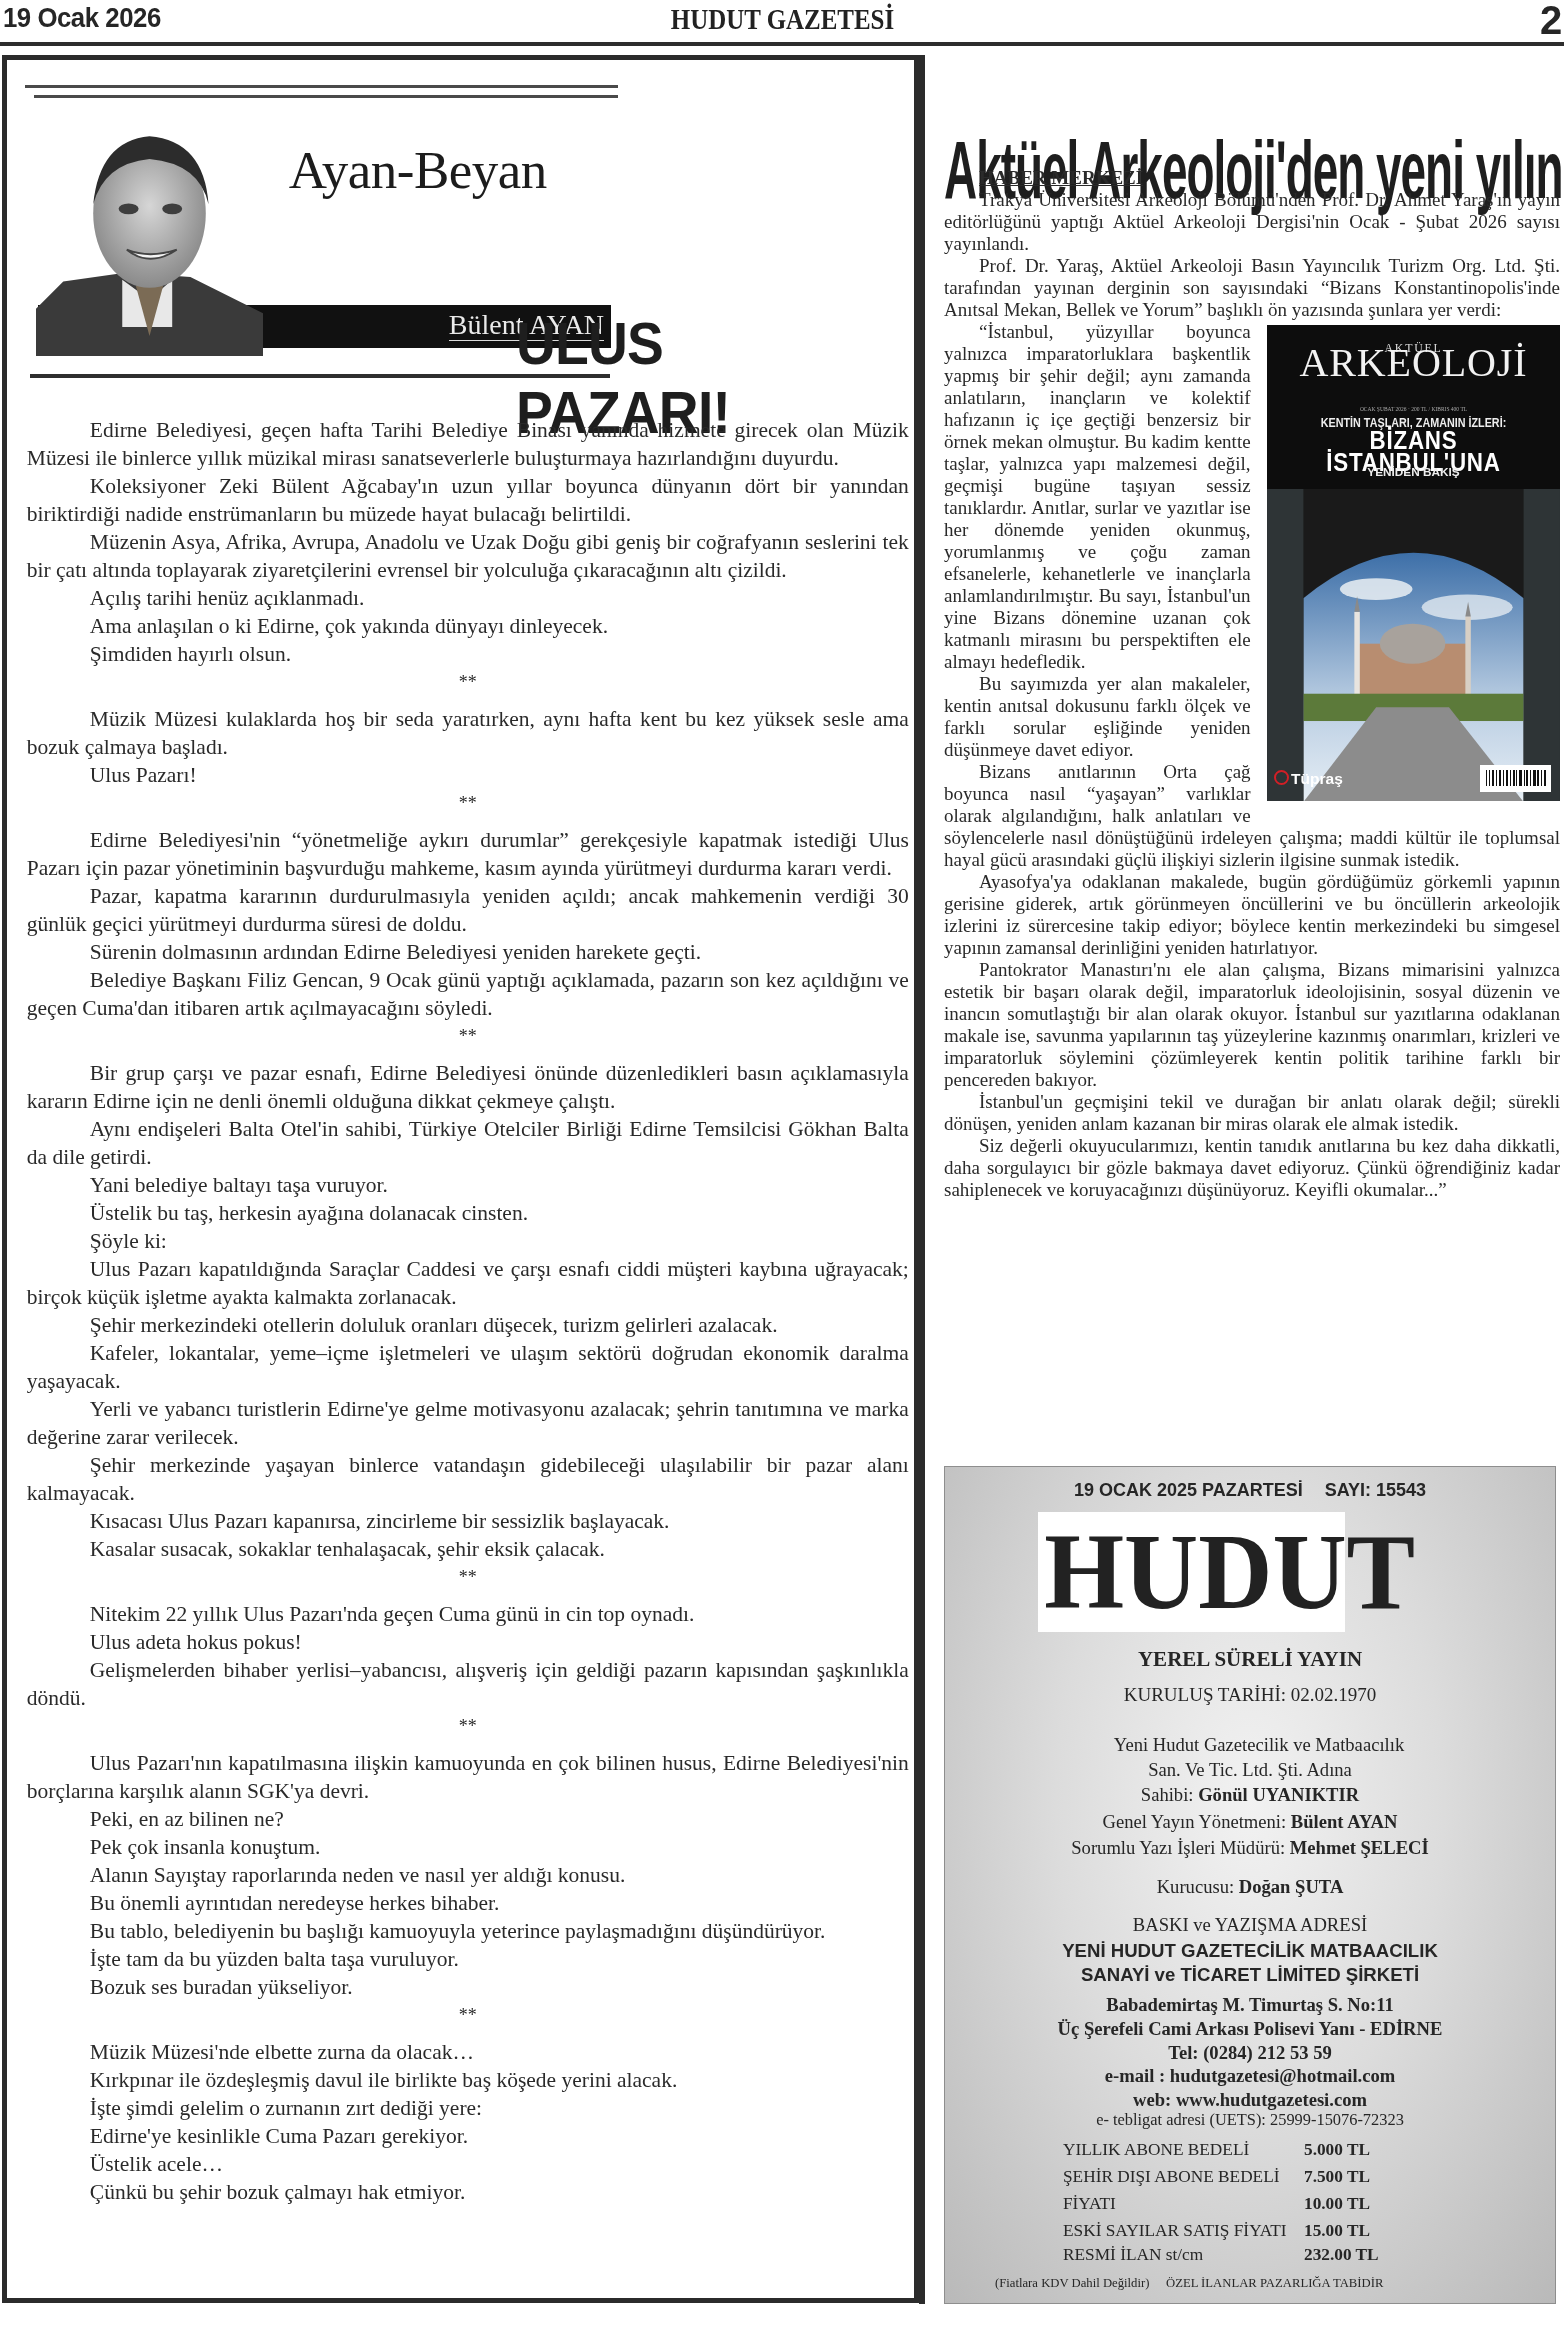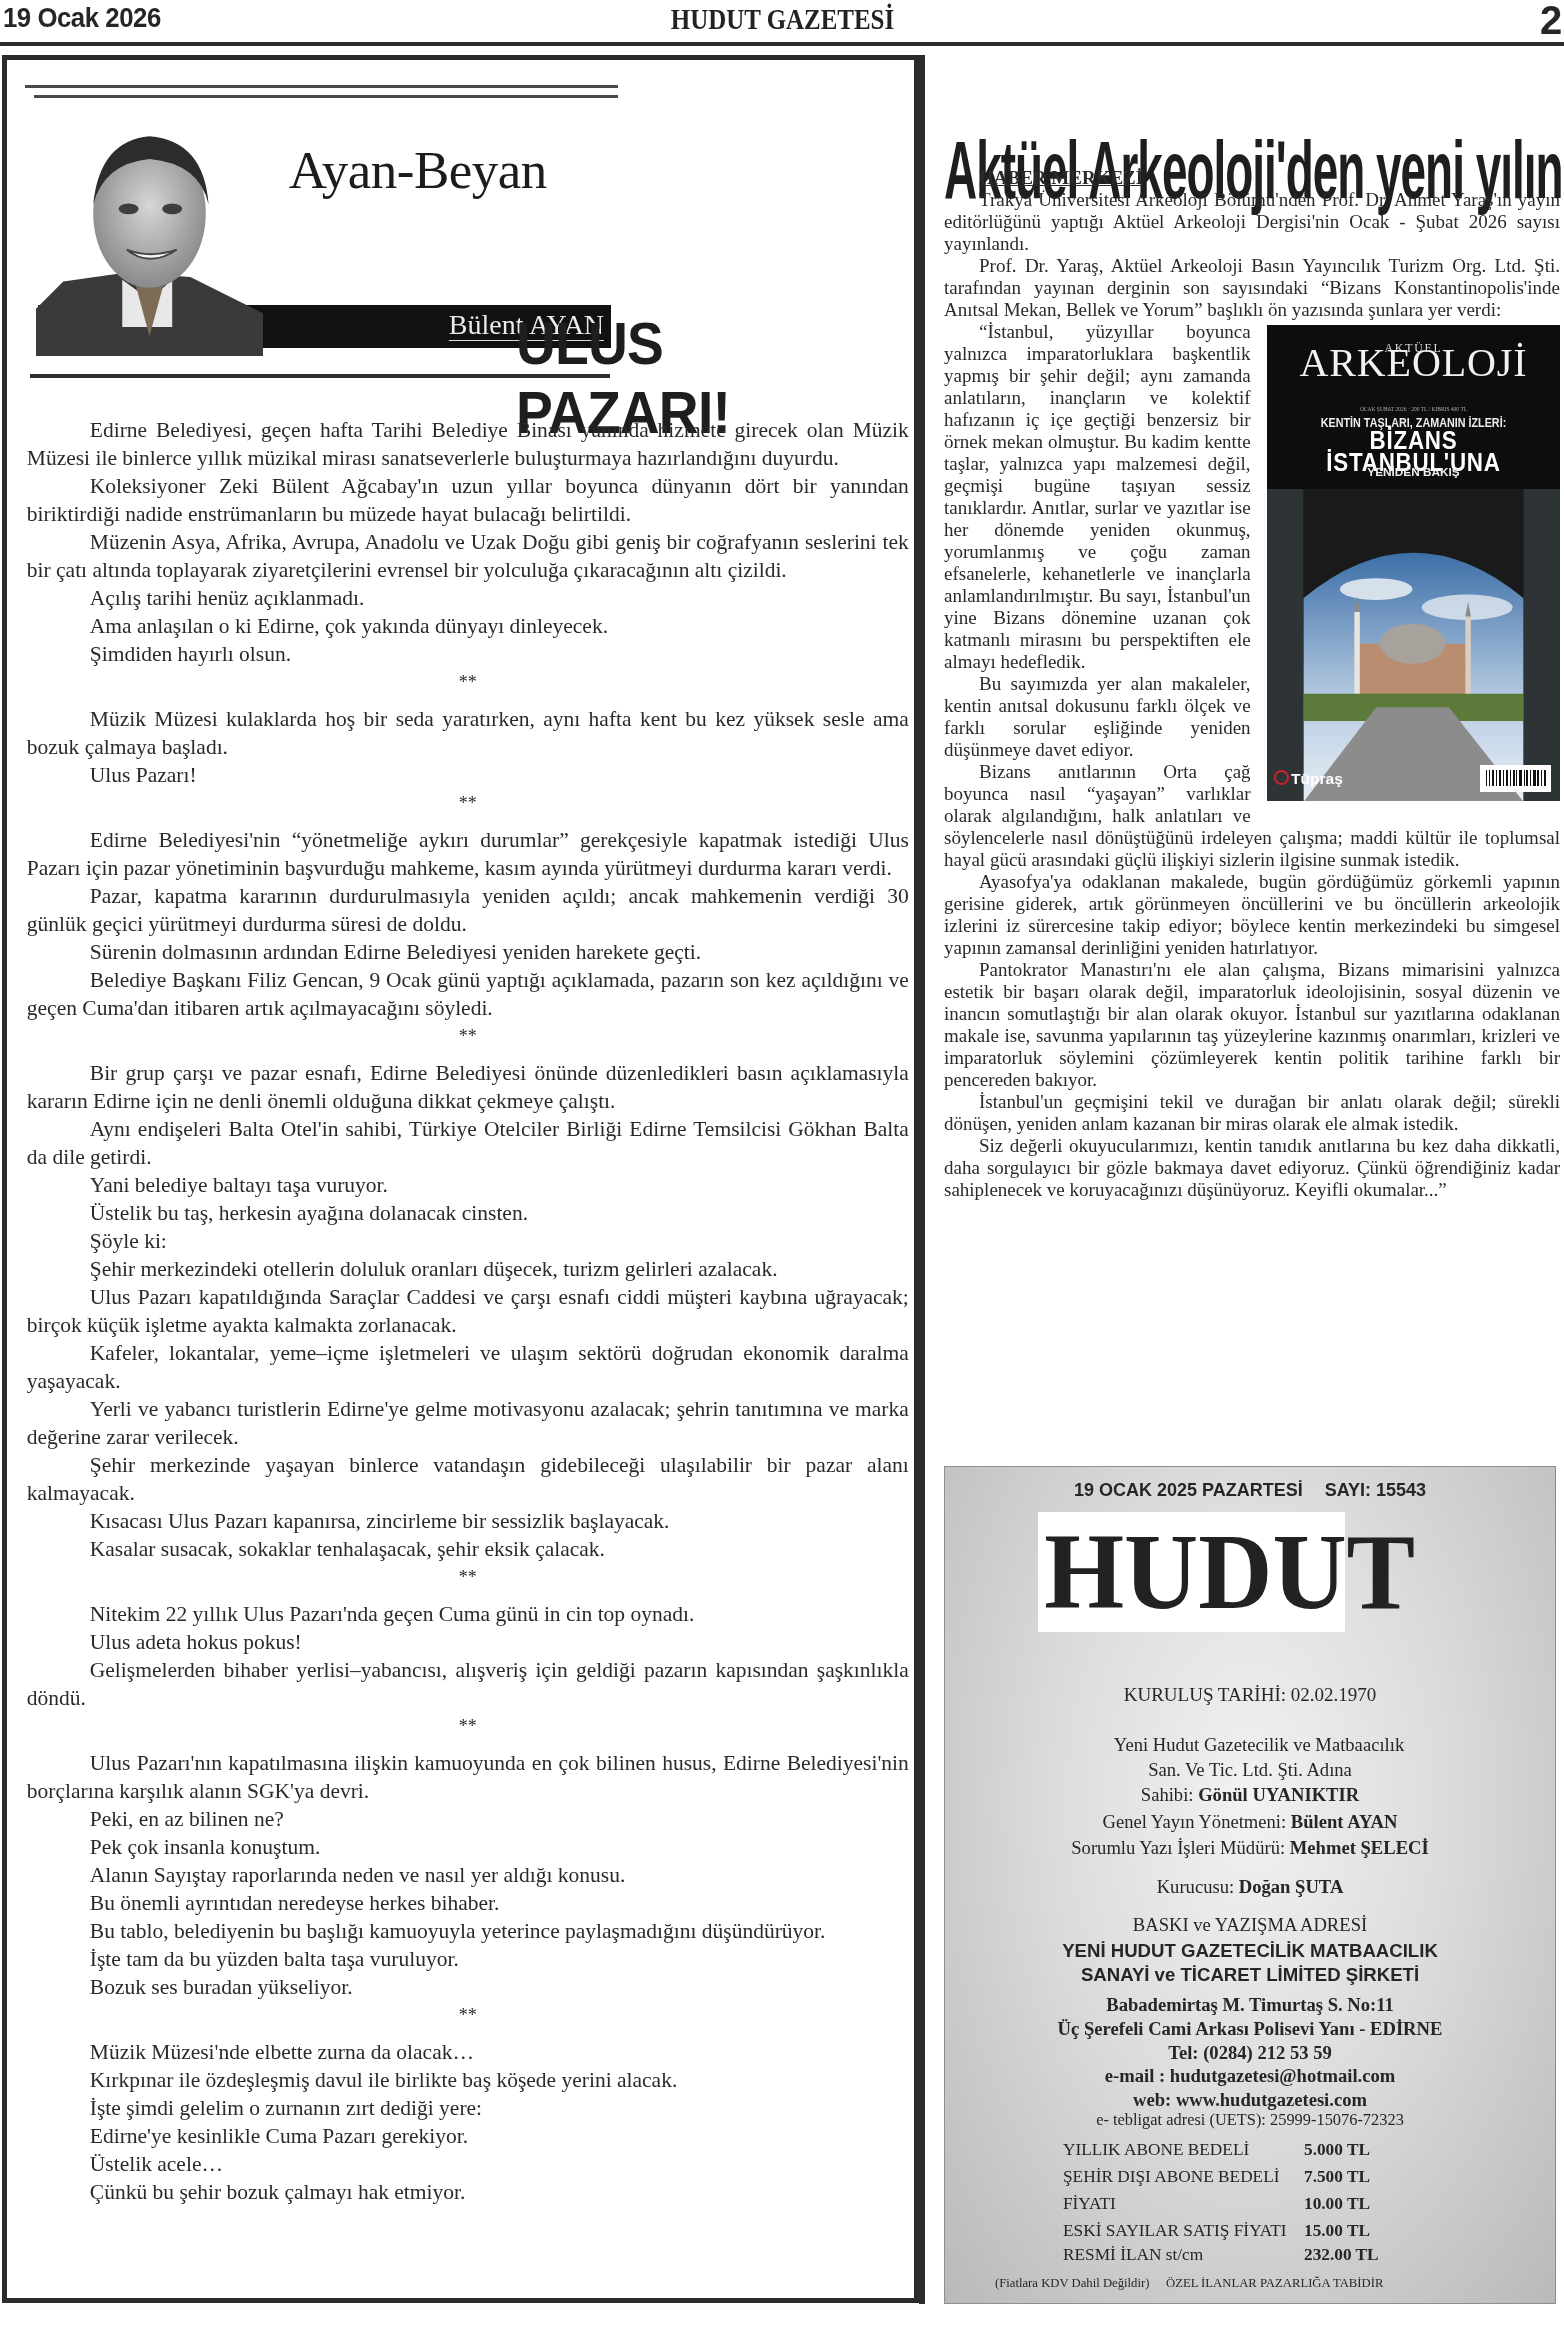--- a/index.html
+++ b/index.html
@@ -118,22 +118,22 @@
       <p>Edirne Belediyesi'nin “yönetmeliğe aykırı durumlar” gerekçesiyle kapatmak istediği Ulus Pazarı için pazar yönetiminin başvurduğu mahkeme, kasım ayında yürütmeyi durdurma kararı verdi.</p>
       <p>Pazar, kapatma kararının durdurulmasıyla yeniden açıldı; ancak mahkemenin verdiği 30 günlük geçici yürütmeyi durdurma süresi de doldu.</p>
       <p>Sürenin dolmasının ardından Edirne Belediyesi yeniden harekete geçti.</p>
       <p>Belediye Başkanı Filiz Gencan, 9 Ocak günü yaptığı açıklamada, pazarın son kez açıldığını ve geçen Cuma'dan itibaren artık açılmayacağını söyledi.</p>
       <p class="sep">**</p>
       <p>Bir grup çarşı ve pazar esnafı, Edirne Belediyesi önünde düzenledikleri basın açıklamasıyla kararın Edirne için ne denli önemli olduğuna dikkat çekmeye çalıştı.</p>
       <p>Aynı endişeleri Balta Otel'in sahibi, Türkiye Otelciler Birliği Edirne Temsilcisi Gökhan Balta da dile getirdi.</p>
       <p>Yani belediye baltayı taşa vuruyor.</p>
       <p>Üstelik bu taş, herkesin ayağına dolanacak cinsten.</p>
       <p>Şöyle ki:</p>
+      <p>Ulus Pazarı kapatıldığında Saraçlar Caddesi ve çarşı esnafı ciddi müşteri kaybına uğrayacak; birçok küçük işletme ayakta kalmakta zorlanacak.</p>
       <p>Şehir merkezindeki otellerin doluluk oranları düşecek, turizm gelirleri azalacak.</p>
-      <p>Ulus Pazarı kapatıldığında Saraçlar Caddesi ve çarşı esnafı ciddi müşteri kaybına uğrayacak; birçok küçük işletme ayakta kalmakta zorlanacak.</p>
       <p>Kafeler, lokantalar, yeme–içme işletmeleri ve ulaşım sektörü doğrudan ekonomik daralma yaşayacak.</p>
       <p>Yerli ve yabancı turistlerin Edirne'ye gelme motivasyonu azalacak; şehrin tanıtımına ve marka değerine zarar verilecek.</p>
       <p>Şehir merkezinde yaşayan binlerce vatandaşın gidebileceği ulaşılabilir bir pazar alanı kalmayacak.</p>
       <p>Kısacası Ulus Pazarı kapanırsa, zincirleme bir sessizlik başlayacak.</p>
       <p>Kasalar susacak, sokaklar tenhalaşacak, şehir eksik çalacak.</p>
       <p class="sep">**</p>
       <p>Nitekim 22 yıllık Ulus Pazarı'nda geçen Cuma günü in cin top oynadı.</p>
       <p>Ulus adeta hokus pokus!</p>
       <p>Gelişmelerden bihaber yerlisi–yabancısı, alışveriş için geldiği pazarın kapısından şaşkınlıkla döndü.</p>
       <p class="sep">**</p>
@@ -227,20 +227,21 @@
   <p>Siz değerli okuyucularımızı, kentin tanıdık anıtlarına bu kez daha dikkatli, daha sorgulayıcı bir gözle bakmaya davet ediyoruz. Çünkü öğrendiğiniz kadar sahiplenecek ve koruyacağınızı düşünüyoruz. Keyifli okumalar...”</p>
 </article>
 
 <aside class="info-box">
   <div class="ib-date">
     <span>19 OCAK 2025 PAZARTESİ</span><span>SAYI: 15543</span>
   </div>
   <div class="ib-logo-box">
     <div class="ib-logo">HUDUT</div>
   </div>
+  <div class="ib-line" style="top:180px;font-weight:bold;font-size:21px;">YEREL SÜRELİ YAYIN</div>
   <div class="ib-line" style="top:215px;font-size:19px;">KURULUŞ TARİHİ: 02.02.1970</div>
   <div class="ib-line" style="top:265px;padding-left:18px;">Yeni Hudut Gazetecilik ve Matbaacılık</div>
   <div class="ib-line" style="top:290px;">San. Ve Tic. Ltd. Şti. Adına</div>
   <div class="ib-line" style="top:315px;"><span>Sahibi: </span><b>Gönül UYANIKTIR</b></div>
   <div class="ib-line" style="top:342px;"><span>Genel Yayın Yönetmeni: </span><b>Bülent AYAN</b></div>
   <div class="ib-line" style="top:368px;"><span>Sorumlu Yazı İşleri Müdürü: </span><b>Mehmet ŞELECİ</b></div>
   <div class="ib-line" style="top:407px;"><span>Kurucusu: </span><b>Doğan ŞUTA</b></div>
   <div class="ib-line" style="top:445px;">BASKI ve YAZIŞMA ADRESİ</div>
   <div class="ib-line ib-sans" style="top:471px;">YENİ HUDUT GAZETECİLİK MATBAACILIK</div>
   <div class="ib-line ib-sans" style="top:495px;">SANAYİ ve TİCARET LİMİTED ŞİRKETİ</div>

